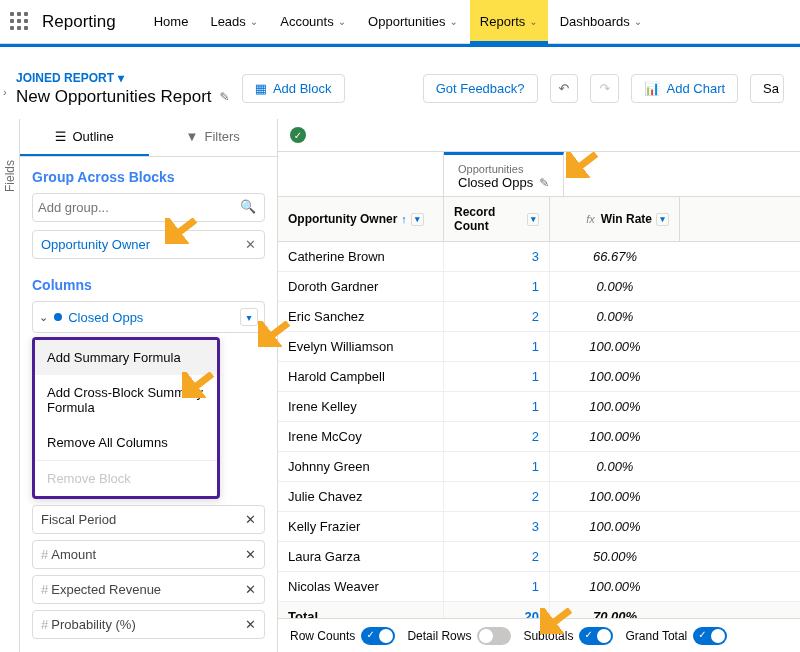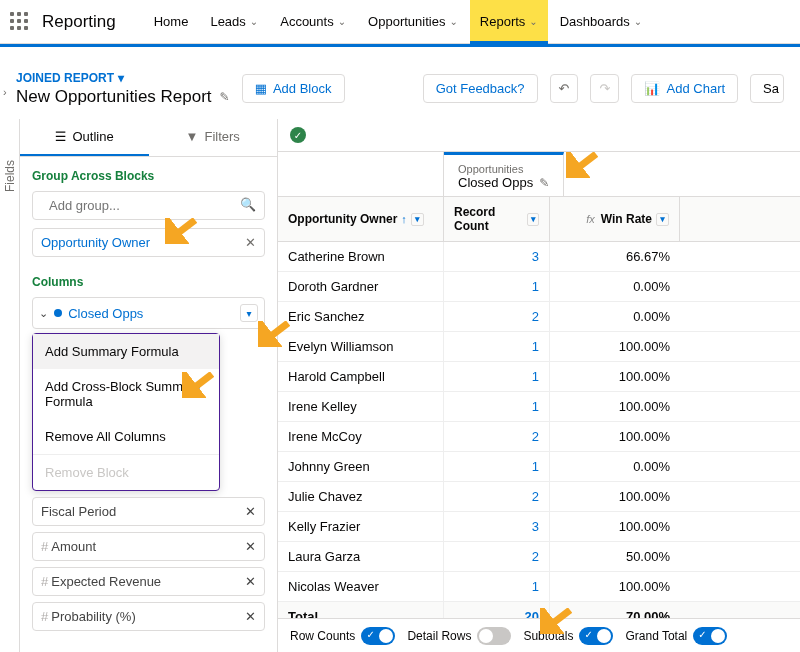--- a/index.html
+++ b/index.html
@@ -34,35 +34,35 @@
   .fields-rail { width:20px; border-right:1px solid #dddbda; display:flex; align-items:flex-start; justify-content:center; padding-top:50px;}
   .fields-rail-label { transform:rotate(-90deg); color:#706e6b; font-size:12px; white-space:nowrap; cursor:pointer;}
   .fields-rail-chev { position:absolute; top:86px; left:3px; font-size:11px; color:#706e6b;}
   
   
   .left { width:258px; border-right:1px solid #dddbda; display:flex; flex-direction:column; }
   .tabs-row { display:flex; border-bottom:1px solid #dddbda; }
   .panel-tab { flex:1; padding:10px 8px; display:flex; align-items:center; justify-content:center; gap:6px; cursor:pointer; border-bottom:2px solid transparent; color:#706e6b;}
   .panel-tab.active { color:#080707; border-bottom-color:#0070d2; }
   .panel-body { padding:12px; overflow:hidden; position:relative; flex:1;}
-  .sect-label { color:#15803d; font-weight:600; font-size:12px; margin-bottom:8px; }
+  .sect-label { color:#3b82f6; font-weight:600; font-size:14px; margin-bottom:8px; }
   .search-wrap { position:relative; margin-bottom:8px; }
-  .search-wrap input { width:100%; border:1px solid #dddbda; border-radius:4px; padding:6px 26px 6px 16px; font-size:13px; }
+  .search-wrap input { width:100%; border:1px solid #dddbda; border-radius:4px; padding:6px 26px 6px 5px; font-size:13px; }
   .search-icon { position:absolute; right:8px; top:6px; color:#b0adab; font-size:13px;}
   .pill { border:1px solid #dddbda; background:#fff; border-radius:4px; padding:6px 8px; display:flex; align-items:center; justify-content:space-between; margin-bottom:6px; cursor:pointer;}
   .pill .x { color:#706e6b; font-size:13px; cursor:pointer; }
   
   .columns-sect { margin-top:18px; }
   .block-header { display:flex; align-items:center; gap:6px; border:1px solid #dddbda; border-radius:4px; padding:6px 6px; margin-bottom:4px;}
   .caret-down-b { color:#444; font-size:11px; }
   .blue-dot { width:8px; height:8px; border-radius:50%; background:#0070d2; }
   .block-name { flex:1; color:#0070d2; font-weight:500;}
   .block-menu-btn { width:18px; height:18px; border:1px solid #dddbda; border-radius:3px; display:inline-flex; align-items:center; justify-content:center; color:#0070d2; font-size:10px; cursor:pointer;}
   
-  .dropdown { background:#fff; border:1px solid #4c1d95; border-radius:4px; box-shadow:0 2px 8px rgba(0,0,0,.15); width:188px; }
+  .dropdown { background:#fff; border:3px solid #4c1d95; border-radius:4px; box-shadow:0 2px 8px rgba(0,0,0,.15); width:188px; }
   .dropdown-item { padding:10px 12px; font-size:13px; cursor:pointer; }
   .dropdown-item.hl { background:#f3f2f2; }
   .dropdown-item.disabled { color:#c9c7c5; cursor:default; }
   .dropdown-sep { border-top:1px solid #eee; }
   
   .col-pill { display:flex; align-items:center; justify-content:space-between; border:1px solid #dddbda; border-radius:4px; padding:6px 8px; margin-top:6px; color:#444; background:#fff;}
   .hash { color:#b0adab; margin-right:3px; }
   
   
   .right { flex:1; display:flex; flex-direction:column; }
@@ -81,21 +81,21 @@
   .c3 { width:130px; justify-content:flex-end; }
   .sort-arrow { color:#0070d2; font-size:11px;}
   .dd-icon { color:#0070d2; font-size:9px; border:1px solid #dddbda; width:13px; height:13px; display:inline-flex; align-items:center; justify-content:center; border-radius:2px;}
   .fx { color:#8a8a8a; font-style:italic; font-weight:400; font-size:11px; margin-right:2px;}
   
   .grid-body { overflow:hidden; }
   .row { display:flex; border-bottom:1px solid #eee; }
   .cell { padding:7px 10px; font-size:13px; }
   .cell.c1 { border-right:1px solid #eee; }
   .cell.c2 { border-right:1px solid #eee; text-align:right; color:#0070d2; cursor:pointer;}
-  .cell.c3 { text-align:right; }
+  .cell.c3 { text-align:center;font-style:italic; }
   .row.total { background:#fafaf9; font-weight:600; }
   
   
   .footer { position:absolute; bottom:0; left:278px; right:0; height:34px; border-top:1px solid #dddbda; background:#fff; display:flex; align-items:center; gap:12px; padding:0 12px; font-size:12px;}
   .toggle-wrap { display:flex; align-items:center; gap:6px;}
   .toggle { width:34px; height:18px; border-radius:10px; position:relative; cursor:pointer;}
   .toggle.on { background:#0070d2;}
   .toggle.off { background:#c9c7c5;}
   .knob { position:absolute; top:2px; width:14px; height:14px; border-radius:50%; background:#fff;}
   .toggle.on .knob { right:2px;}

